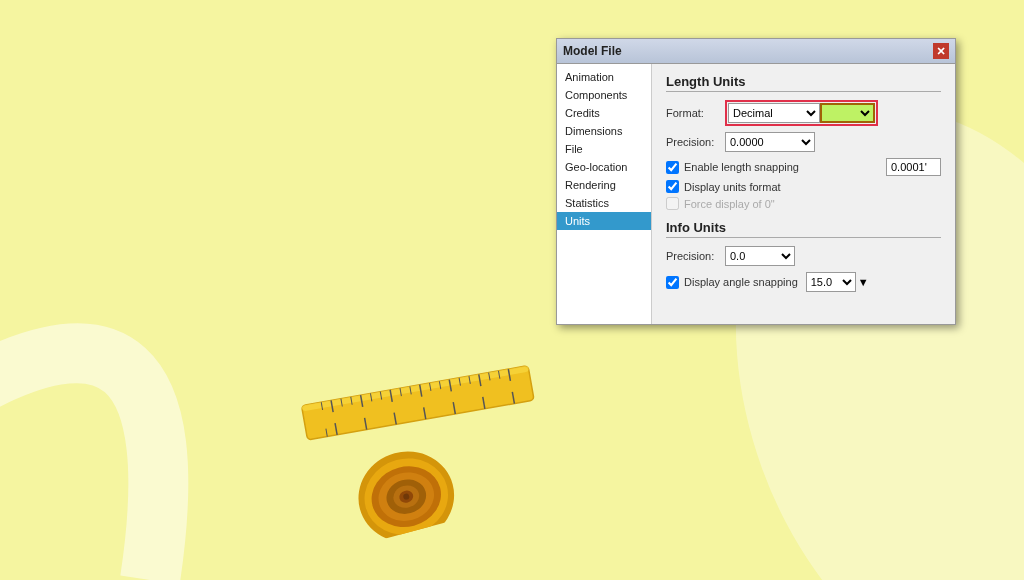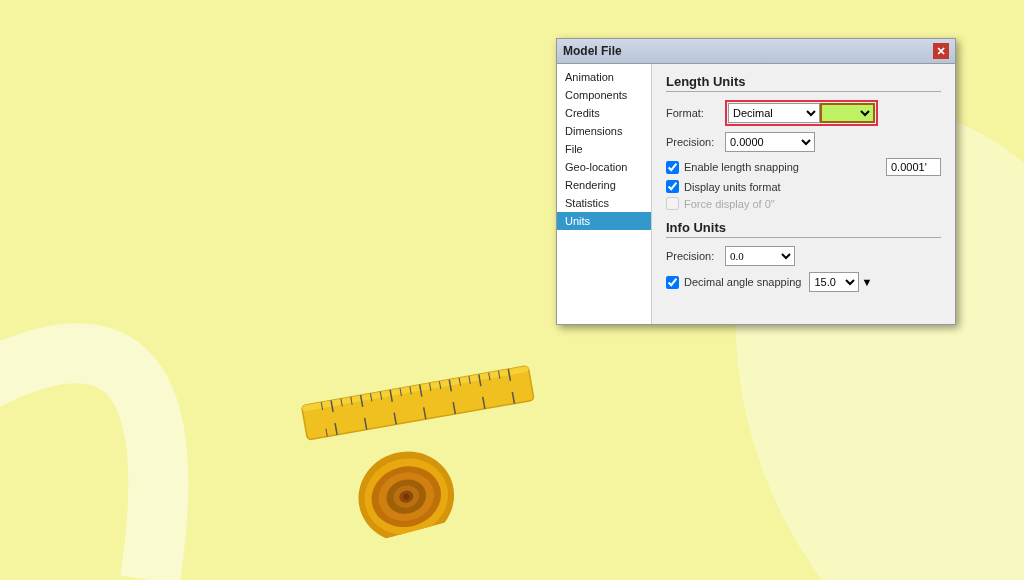--- a/index.html
+++ b/index.html
@@ -182,21 +182,20 @@
 
     .format-box {
       border: 2px solid #e0304a;
       padding: 1px;
       display: flex;
       align-items: center;
     }
 
     .angle-select {
       width: 70px;
-      font-family: Liberation Serif, serif;
     }
 
     .angle-snap-select {
       width: 50px;
     }
 
     .precision-row {
       display: flex;
       align-items: center;
       margin-bottom: 6px;
@@ -343,21 +342,21 @@
         <select class="angle-select">
           <option>0</option>
           <option selected="">0.0</option>
           <option>0.00</option>
           <option>0.000</option>
         </select>
       </div>
 
       <div class="checkbox-row">
         <input type="checkbox" checked="" style="">
-        <span class="checkbox-label">Decimal angle snapping</span>
+        <span class="checkbox-label">Display angle snapping</span>
         <select class="angle-snap-select" style="margin-left:8px;">
           <option selected="">15.0</option>
           <option>5.0</option>
           <option>1.0</option>
           <option>0.5</option>
         </select>
         <span style="font-size:11px; margin-left:2px;">▼</span>
       </div>
     </div>
   </div>

